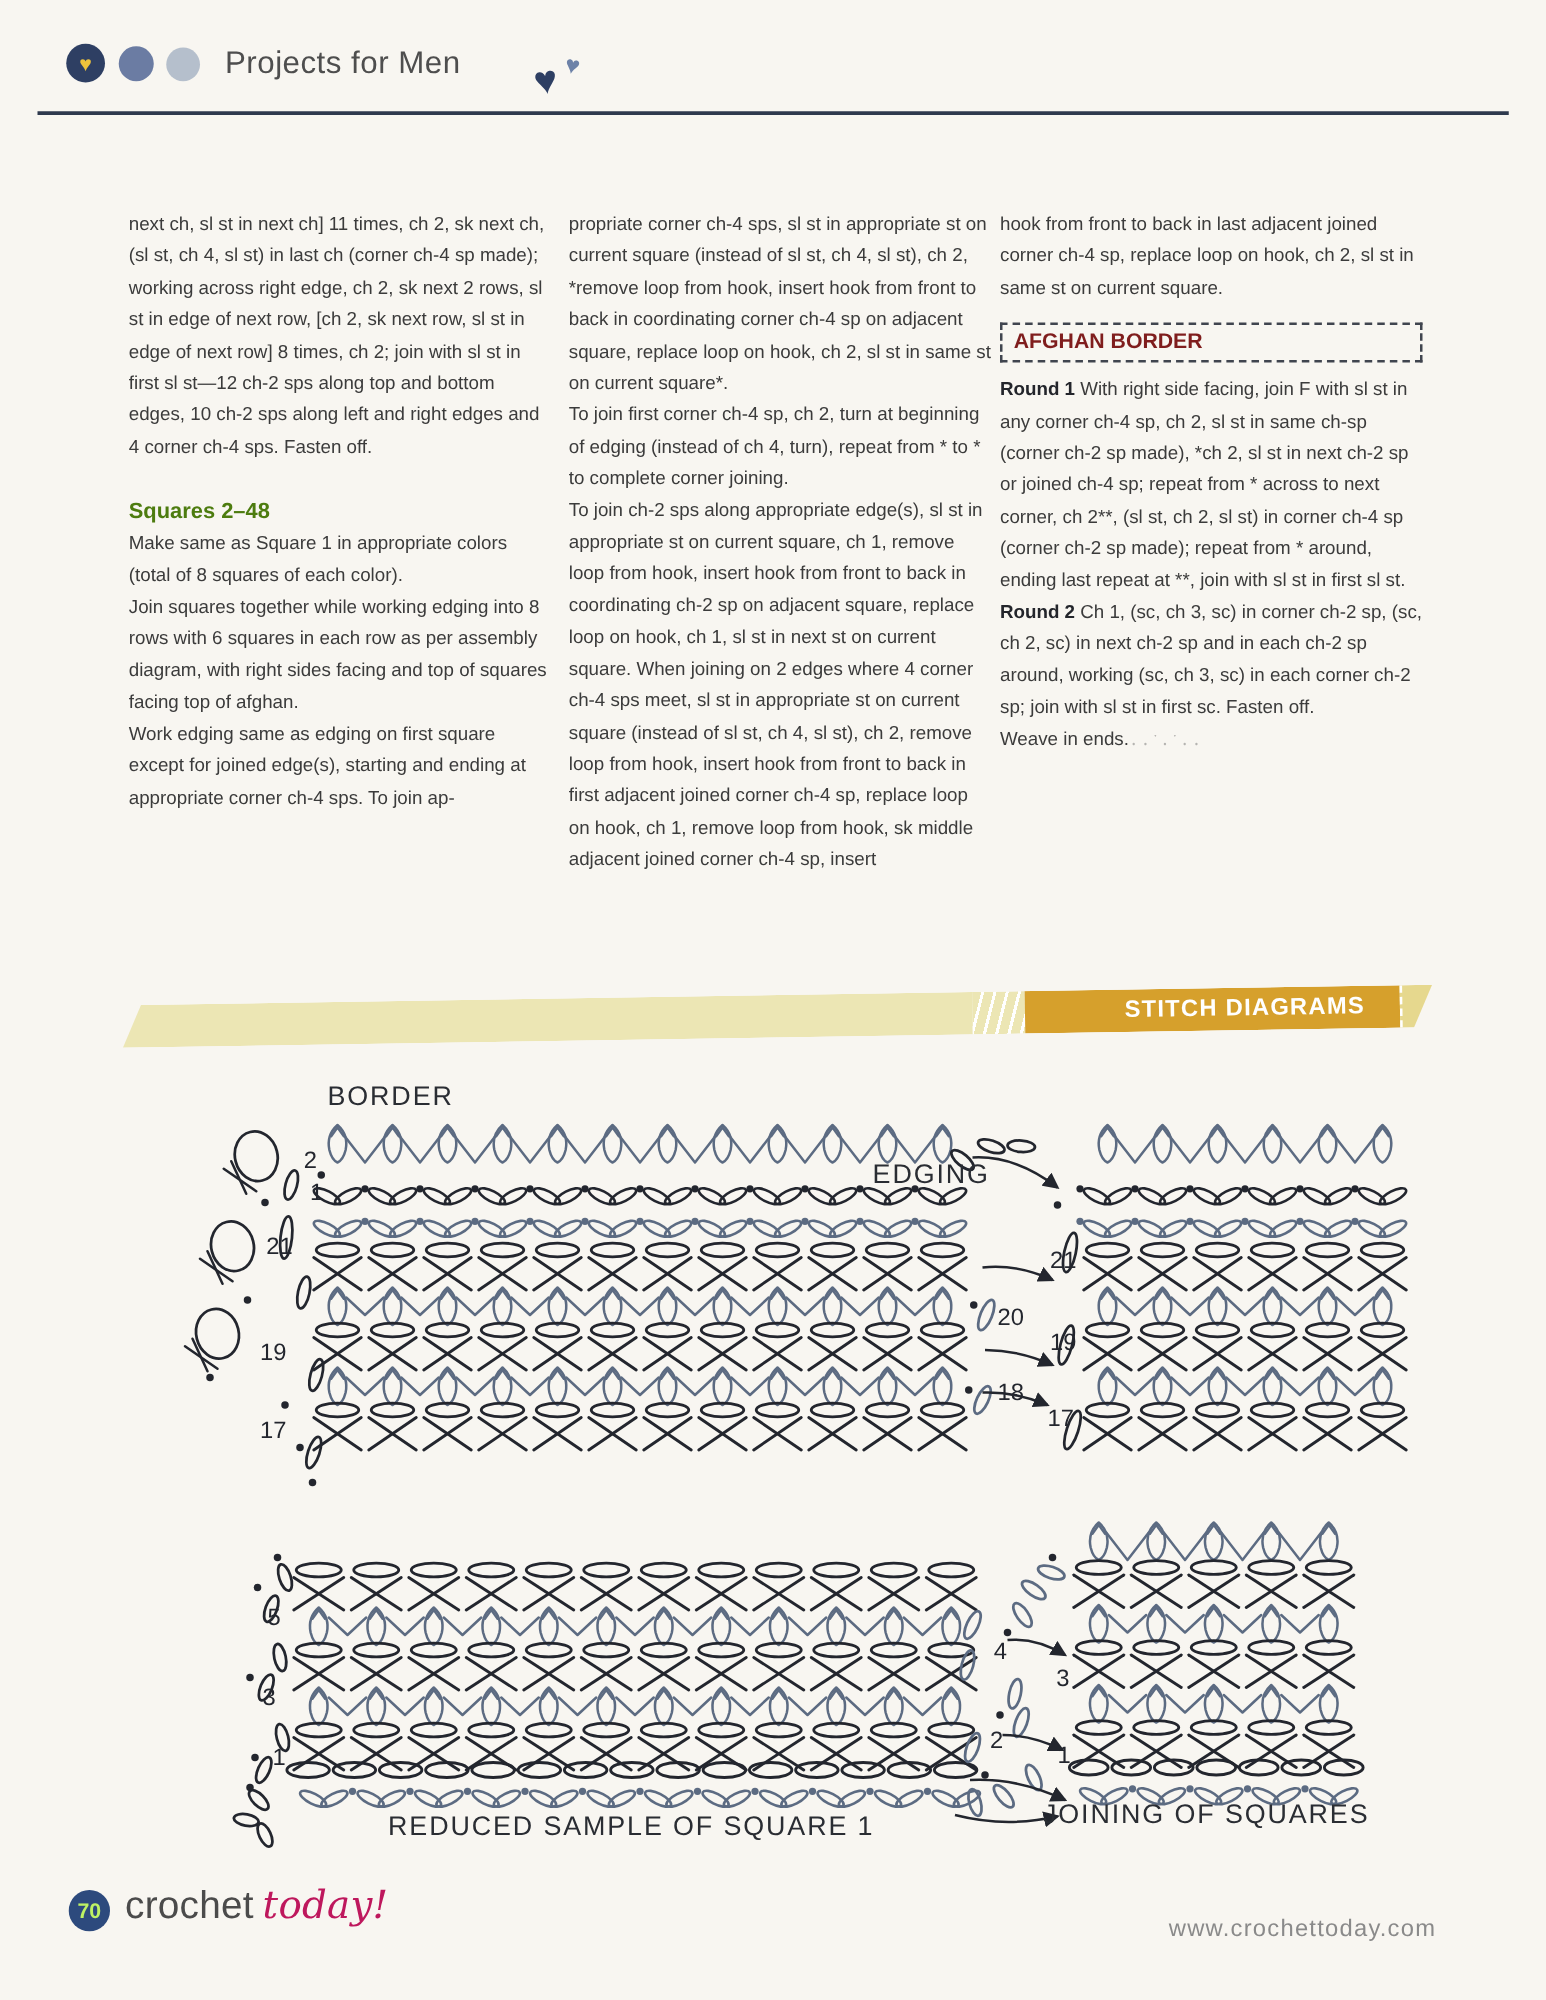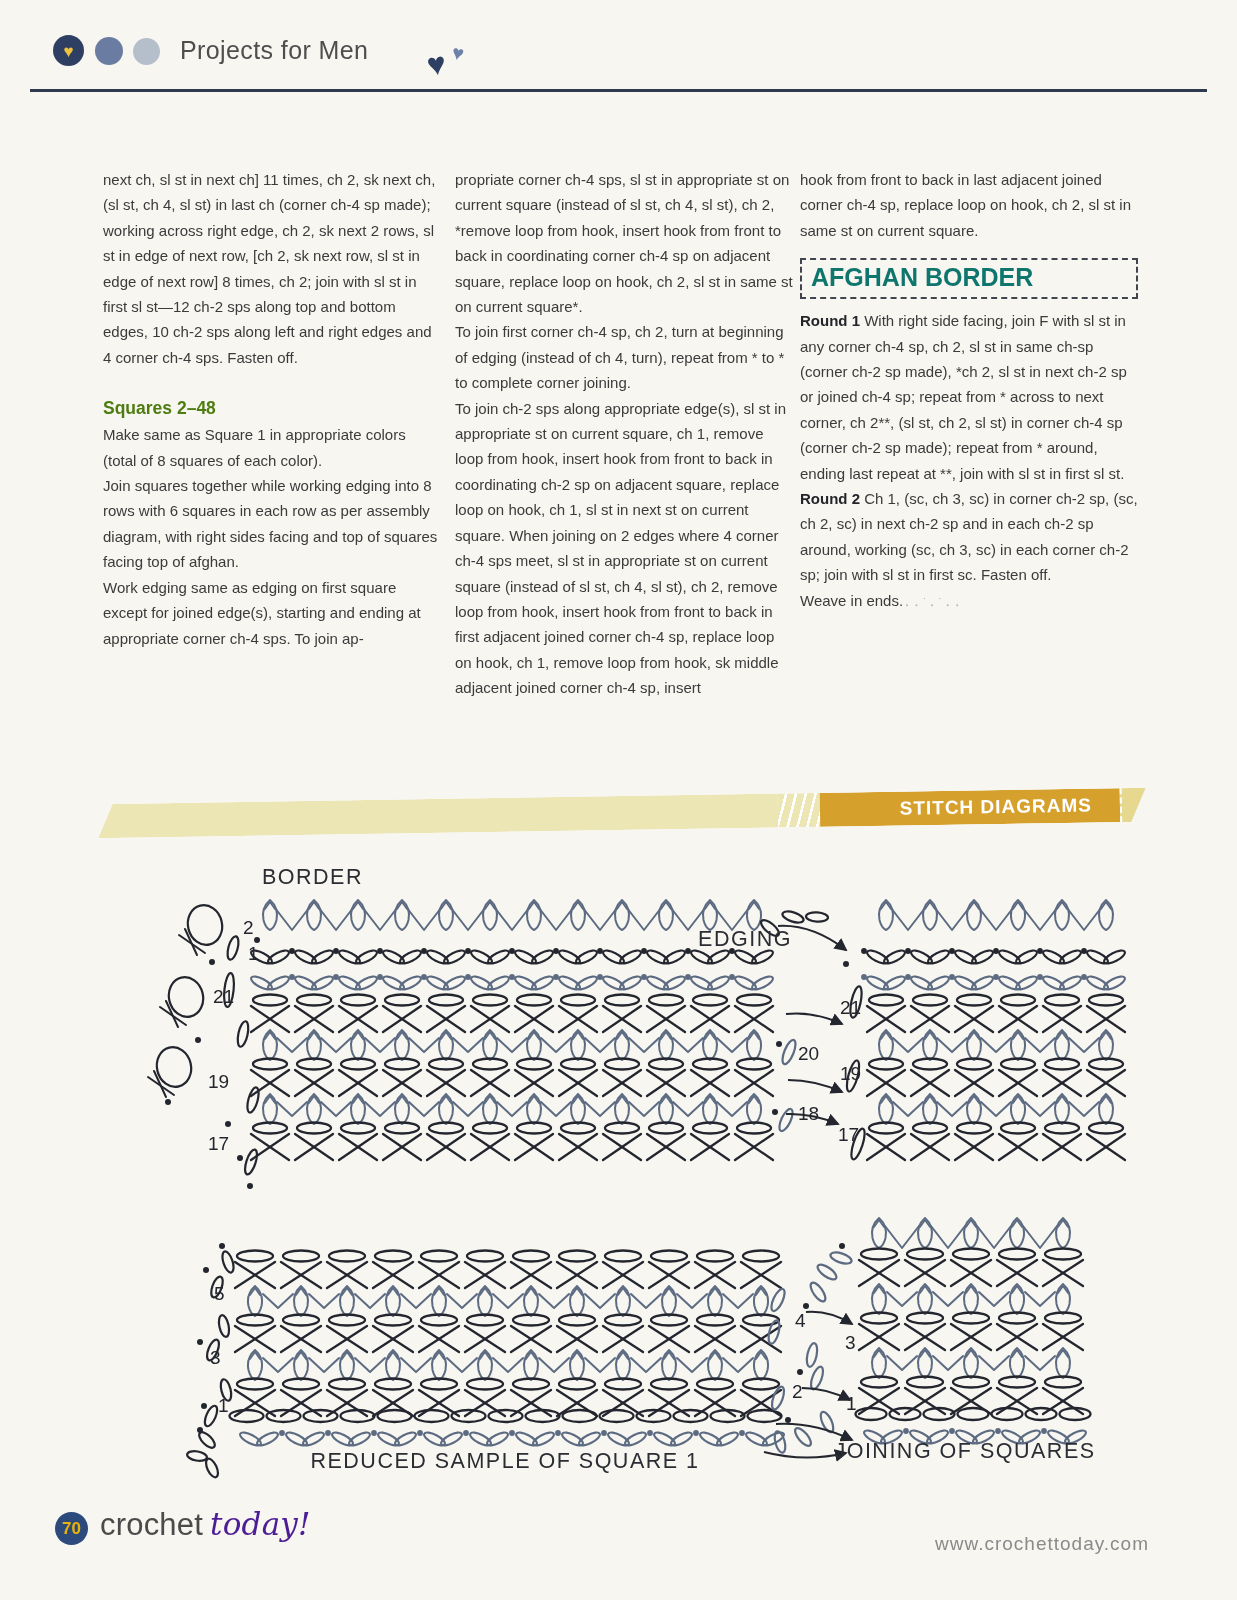--- a/index.html
+++ b/index.html
@@ -11,34 +11,34 @@
   .hdr-title{position:absolute;left:180px;top:36px;font-size:25px;color:#4e4e4e;letter-spacing:.4px;}
   .hdr-rule{position:absolute;left:30px;top:89px;width:1177px;height:2.5px;background:#2f3a4e;}
   .hdr-heart{position:absolute;line-height:1;}
   
   .col{position:absolute;top:167px;width:340px;}
   .col p{margin:0;font-size:15px;line-height:25.4px;color:#3b3b3b;}
   .col h3{margin:26px 0 1px;font-size:17.5px;line-height:25px;color:#4d7c0f;}
   .b{font-weight:bold;color:#23252b;}
   .faint{opacity:.35;letter-spacing:2px;}
   .boxed{border:2px dashed #40454f;padding:3px 9px 5px;margin:15px 0 9px;font-weight:bold;
-         font-size:25px;color:#0f766e;background:transparent;}
+         font-size:17px;color:#7f1d1d;background:transparent;}
   
   .banner{position:absolute;left:98px;top:796px;width:1048px;height:34px;display:flex;
           transform:rotate(-0.9deg);clip-path:polygon(15px 0,100% 0,calc(100% - 15px) 100%,0 100%);}
   .banner-light{flex:1;}
   .banner-stripes{width:42px;}
   .banner-gold{width:300px;display:flex;align-items:center;justify-content:flex-end;}
   .banner-gold span{font-size:19px;font-weight:bold;letter-spacing:1px;padding-right:28px;}
   .banner-tail{width:24px;border-left:2px dashed #ffffff;}
   
   .diagram-layer{position:absolute;left:0;top:0;width:1237px;height:1600px;pointer-events:none;}
   
   .pg-circle{position:absolute;left:55px;top:1512px;width:33px;height:33px;border-radius:50%;
-             color:#eab308;font-size:17px;font-weight:bold;text-align:center;line-height:33px;}
+             color:#bef264;font-size:17px;font-weight:bold;text-align:center;line-height:33px;}
   .brand{position:absolute;left:100px;top:1506px;font-size:31px;color:#4b4b4b;letter-spacing:.2px;}
   .brand .script{font-family:"DejaVu Serif",serif;font-style:italic;margin-left:7px;}
   .footer-url{position:absolute;right:88px;top:1533px;font-size:19px;color:#8a8a8a;letter-spacing:1px;}
 </style>
 </head>
 <body>
 
 <div class="page">
 
   <div>
@@ -936,18 +936,18 @@
       <text x="846" y="1410" fill="#23262e" font-size="19" font-family="Liberation Sans, sans-serif">1</text>
       <text x="262" y="884" fill="#2a2d33" font-size="21.5" letter-spacing="1.5" text-anchor="start" font-family="Liberation Sans, sans-serif">BORDER</text>
       <text x="745" y="946" fill="#2a2d33" font-size="21.5" letter-spacing="1.5" text-anchor="middle" font-family="Liberation Sans, sans-serif">EDGING</text>
       <text x="505" y="1468" fill="#2a2d33" font-size="21.5" letter-spacing="1.5" text-anchor="middle" font-family="Liberation Sans, sans-serif">REDUCED SAMPLE OF SQUARE 1</text>
       <text x="965" y="1458" fill="#2a2d33" font-size="21.5" letter-spacing="1.5" text-anchor="middle" font-family="Liberation Sans, sans-serif">JOINING OF SQUARES</text>
     </svg>
 
   <div>
     <div class="pg-circle" style="background: rgb(45, 74, 125);">70</div>
     <div class="brand">
-      <span>crochet</span><span class="script" style="color: #4c1d95;">today!</span>
+      <span>crochet</span><span class="script" style="color: #be185d;">today!</span>
     </div>
     <div class="footer-url">www.crochettoday.com</div>
   </div>
 
 </div>
 
 </body></html>

